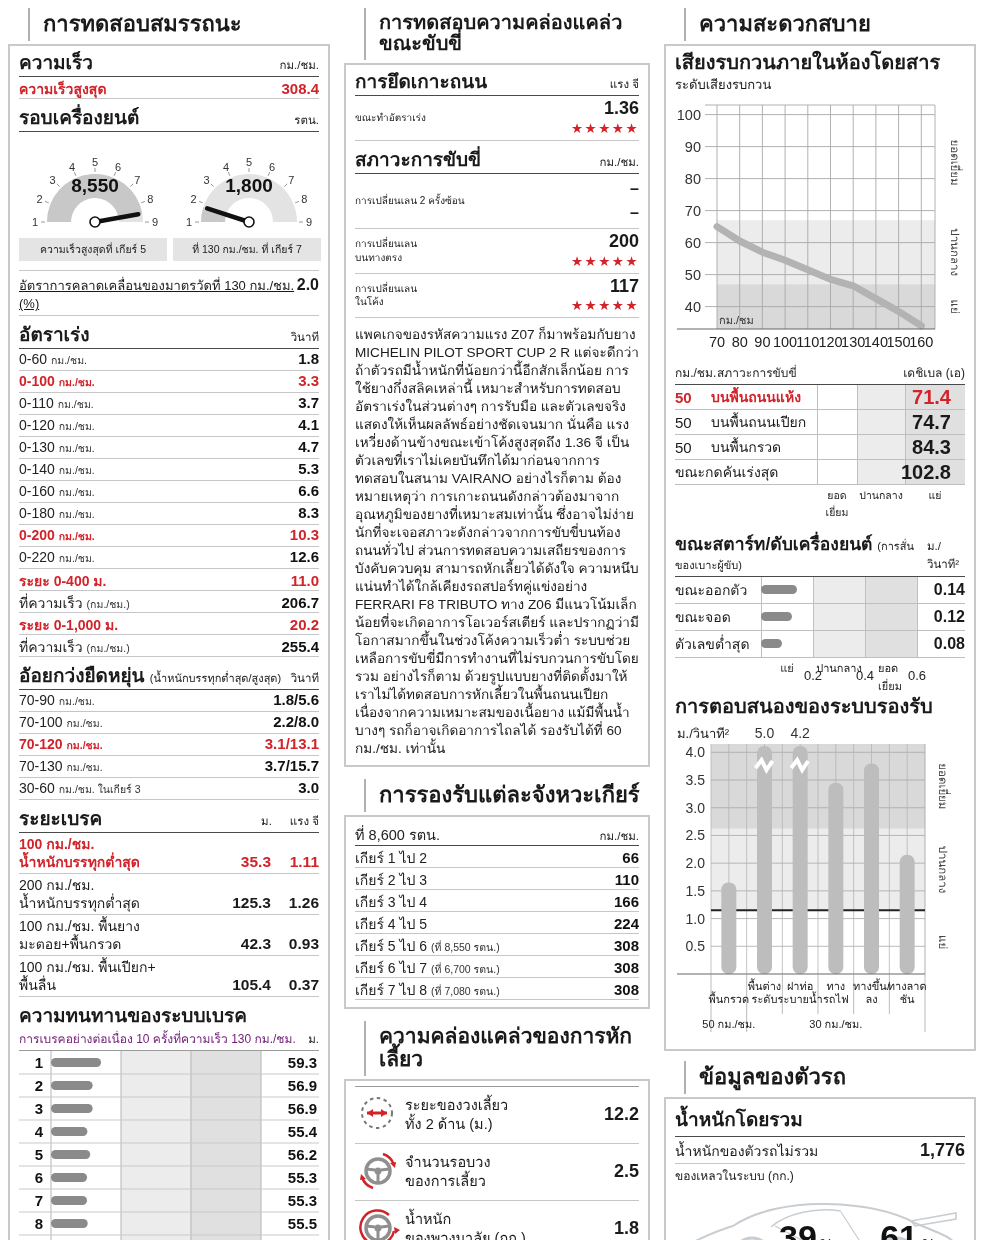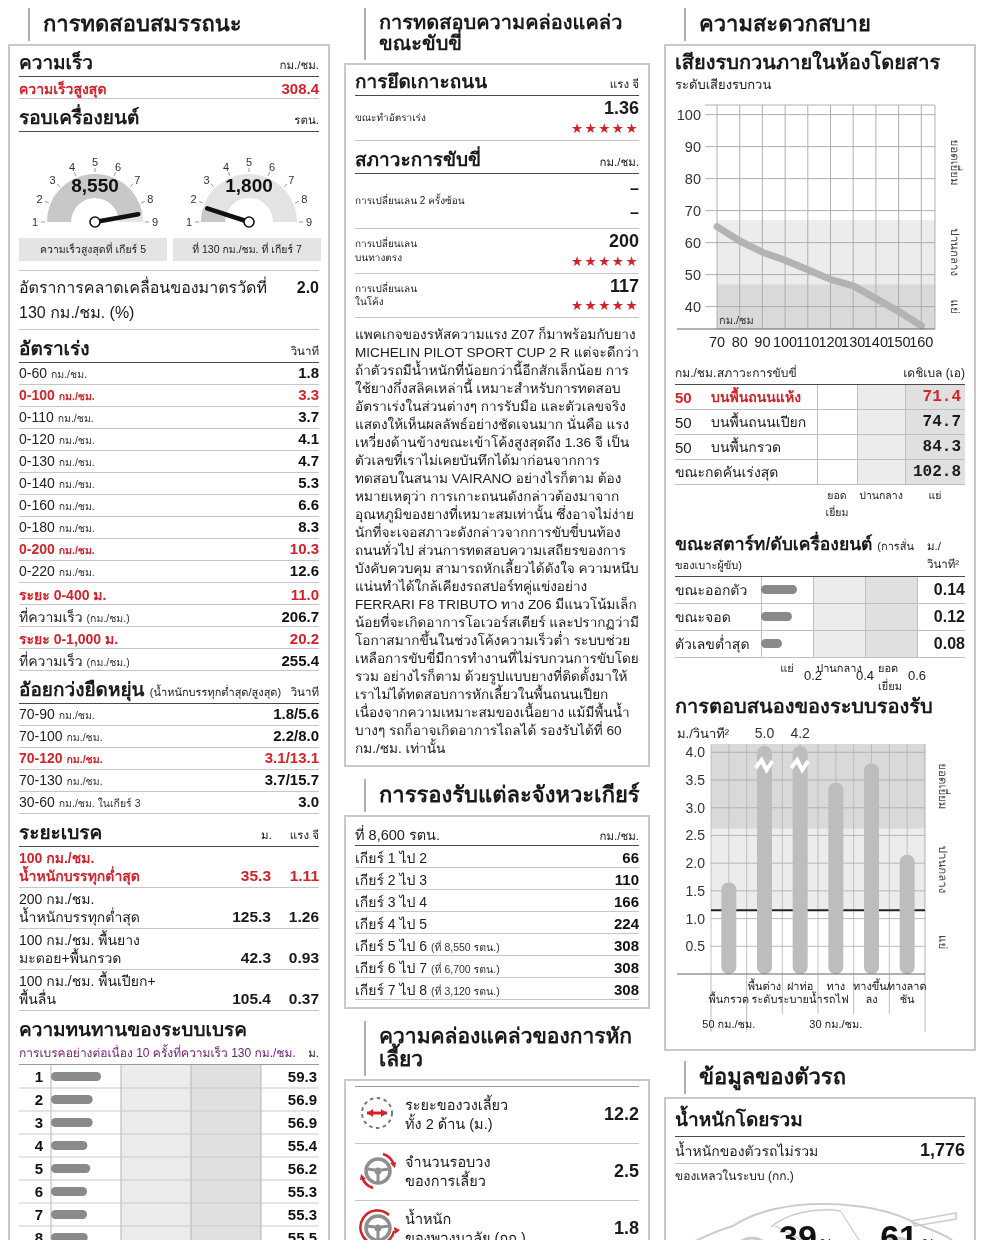--- a/index.html
+++ b/index.html
@@ -21,21 +21,21 @@
   .t-row{display:flex;justify-content:space-between;align-items:baseline;border-bottom:1px solid #c6c6c6;padding:1px 0 0 0;height:20px;}
   .t-row .t-label{font-size:14px;color:#222;white-space:nowrap;}
   .t-label small{font-size:10.5px;color:#333;}
   .t-val{font-size:15px;font-weight:bold;color:#111;}
   .red, .red .t-label, .red .t-val, .red small{color:var(--red) !important;font-weight:bold;}
   .stars{color:var(--red);font-size:13.5px;letter-spacing:1.5px;white-space:nowrap;}
   .gauges{display:flex;gap:6px;margin-top:4px;}
   .gauge{width:148px;}
   .gauge-cap{background:#e4e4e4;font-size:10.5px;text-align:center;padding:3px 1px;color:#222;white-space:nowrap;}
   .dev-row{display:flex;justify-content:space-between;align-items:baseline;border-top:1px solid #c6c6c6;border-bottom:1px solid #c6c6c6;margin-top:9px;padding:4px 0;}
-  .dev-row .lbl{font-size:16px;}
+  .dev-row .lbl{font-size:13px;text-decoration:underline;}
   .dev-row .val{font-size:16px;font-weight:bold;}
   .sub-row{display:flex;justify-content:space-between;align-items:baseline;border-bottom:1px solid #9a9a9a;padding:2px 0;}
   .sub-row .lbl{font-size:12px;color:#701a75;}
   
   .b-row{display:grid;grid-template-columns:1fr 56px 48px;border-bottom:1px solid #c6c6c6;padding:3px 0 2px 0;align-items:end;}
   .b-row .lines span{display:block;font-size:14px;line-height:1.25;}
   .b-row .v{font-size:15.5px;font-weight:bold;text-align:right;}
   
   .c-row{display:grid;grid-template-columns:1fr auto;border-bottom:1px solid #c6c6c6;padding:3px 0;align-items:center;}
   .c-row .lines span{display:block;font-size:10px;line-height:1.35;}
@@ -49,21 +49,21 @@
   .s-row .lines span{display:block;font-size:14.5px;line-height:1.3;}
   .s-row .v{font-size:18px;font-weight:bold;text-align:right;}
   
   .n-head{display:grid;grid-template-columns:42px 1fr auto;align-items:baseline;border-bottom:1px solid #4a4a4a;padding-bottom:2px;font-size:12px;color:#222;}
   .n-grid{display:grid;grid-template-columns:36px 1fr 40px 48px 60px;}
   .n-grid .cell{border-bottom:1px solid #bfbfbf;height:25px;display:flex;align-items:center;box-sizing:border-box;}
   .n-grid .sp{font-size:15px;}
   .n-grid .lb{font-size:14px;}
   .n-grid .z1{border-left:1px solid #bfbfbf;}
   .n-grid .z2{border-left:1px solid #bfbfbf;background:#ececec;}
-  .n-grid .z3{border-left:1px solid #bfbfbf;background:#e0e0e0;justify-content:flex-end;padding-right:4px;font-size:16px;font-weight:bold;font-family:Liberation Mono, monospace;}
+  .n-grid .z3{border-left:1px solid #bfbfbf;background:#e0e0e0;justify-content:flex-end;padding-right:14px;font-size:20px;font-weight:bold;}
   .n-foot{display:grid;grid-template-columns:36px 1fr 40px 48px 60px;font-size:10.5px;color:#222;}
   .n-foot span{text-align:center;padding-top:2px;}
   
   .v-row{display:grid;grid-template-columns:1fr 156px 48px;align-items:center;border-bottom:1px solid #bfbfbf;height:26px;}
   .v-row .lb{font-size:14px;}
   .v-plot{position:relative;height:100%;}
   .v-zone{position:absolute;top:0;height:100%;box-sizing:border-box;border-left:1px solid #bfbfbf;}
   .v-bar{position:absolute;top:8px;height:9px;border-radius:4.5px;background:#8a8a8a;left:0;}
   .v-row .vv{font-size:16px;font-weight:bold;text-align:right;}
   .v-foot{display:grid;grid-template-columns:1fr 156px 48px;}
@@ -446,21 +446,21 @@
           </div>
           <div class="t-row">
             <span class="t-label">เกียร์ 5 ไป 6 <small>(ที่ 8,550 รตน.)</small></span>
             <span class="t-val">308</span>
           </div>
           <div class="t-row">
             <span class="t-label">เกียร์ 6 ไป 7 <small>(ที่ 6,700 รตน.)</small></span>
             <span class="t-val">308</span>
           </div>
           <div class="t-row">
-            <span class="t-label">เกียร์ 7 ไป 8 <small>(ที่ 3,120 รตน.)</small></span>
+            <span class="t-label">เกียร์ 7 ไป 8 <small>(ที่ 7,080 รตน.)</small></span>
             <span class="t-val">308</span>
           </div>
         </div>
     </div>
 
     <div class="maintitle" style="margin-top:12px;font-size:21px">ความคล่องแคล่วของการหักเลี้ยว</div>
     <div class="box">
       <div id="steering-rows">
           <div class="s-row">
             <div><svg width="46" height="44" viewBox="0 0 46 44">

